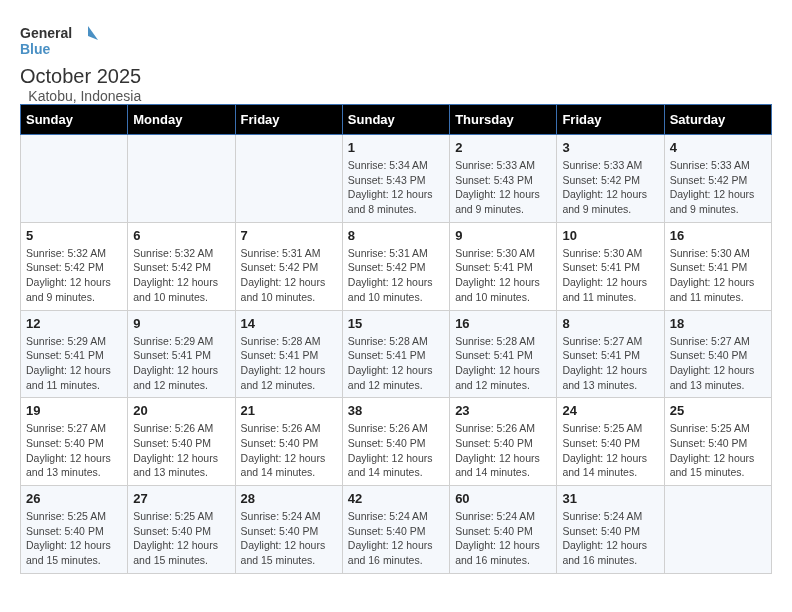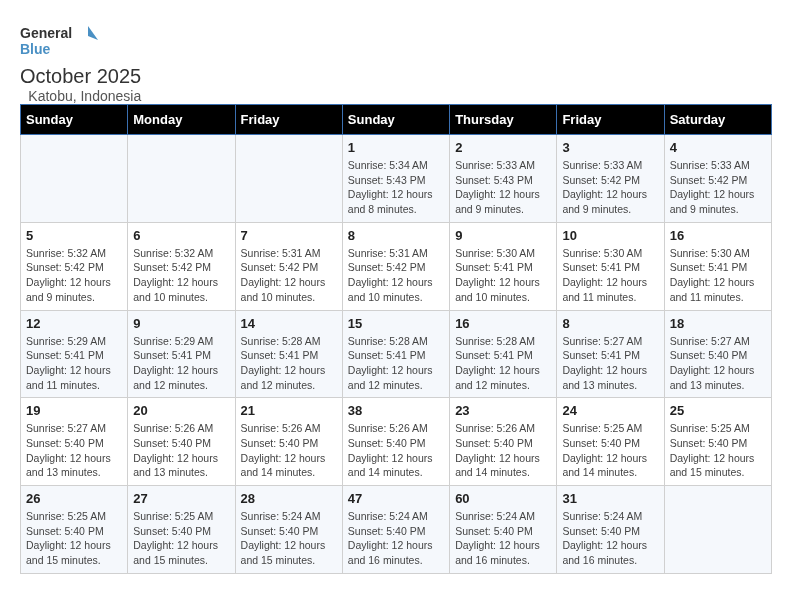--- a/index.html
+++ b/index.html
@@ -282,21 +282,21 @@
 Sunset: 5:40 PM
 Daylight: 12 hours and 15 minutes.</div>
         </td>
         <td>
           <div class="day-num">28</div>
           <div class="day-info" style="white-space: pre-line;">Sunrise: 5:24 AM
 Sunset: 5:40 PM
 Daylight: 12 hours and 15 minutes.</div>
         </td>
         <td>
-          <div class="day-num">47</div>
+          <div class="day-num">42</div>
           <div class="day-info" style="white-space: pre-line;">Sunrise: 5:24 AM
 Sunset: 5:40 PM
 Daylight: 12 hours and 16 minutes.</div>
         </td>
         <td>
           <div class="day-num">60</div>
           <div class="day-info" style="white-space: pre-line;">Sunrise: 5:24 AM
 Sunset: 5:40 PM
 Daylight: 12 hours and 16 minutes.</div>
         </td>

